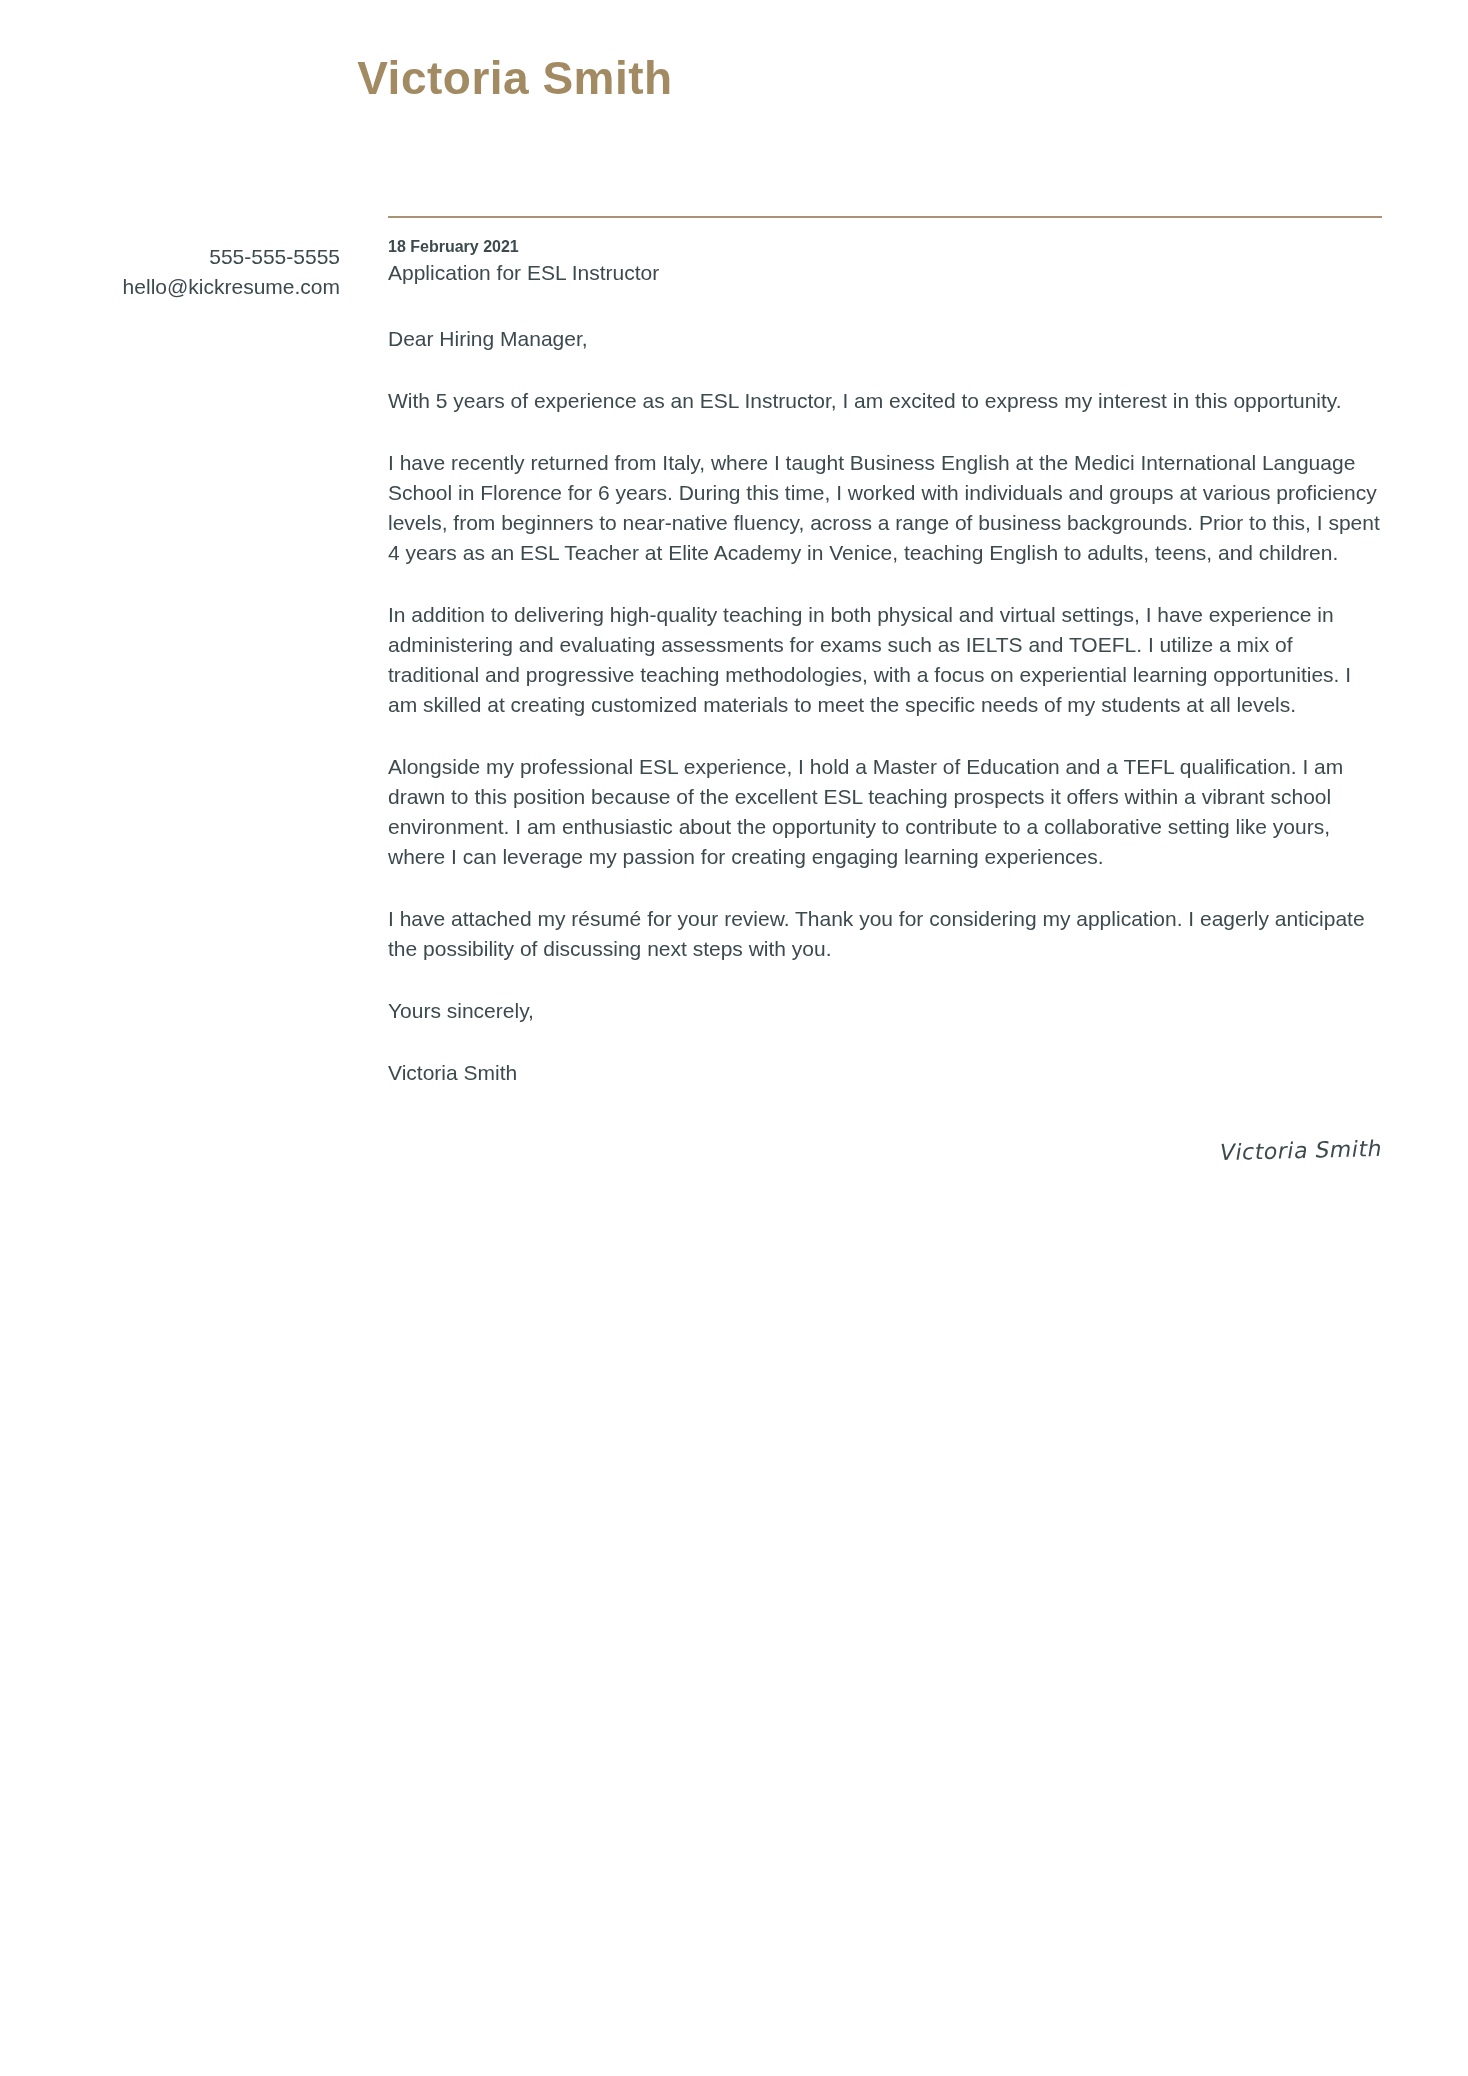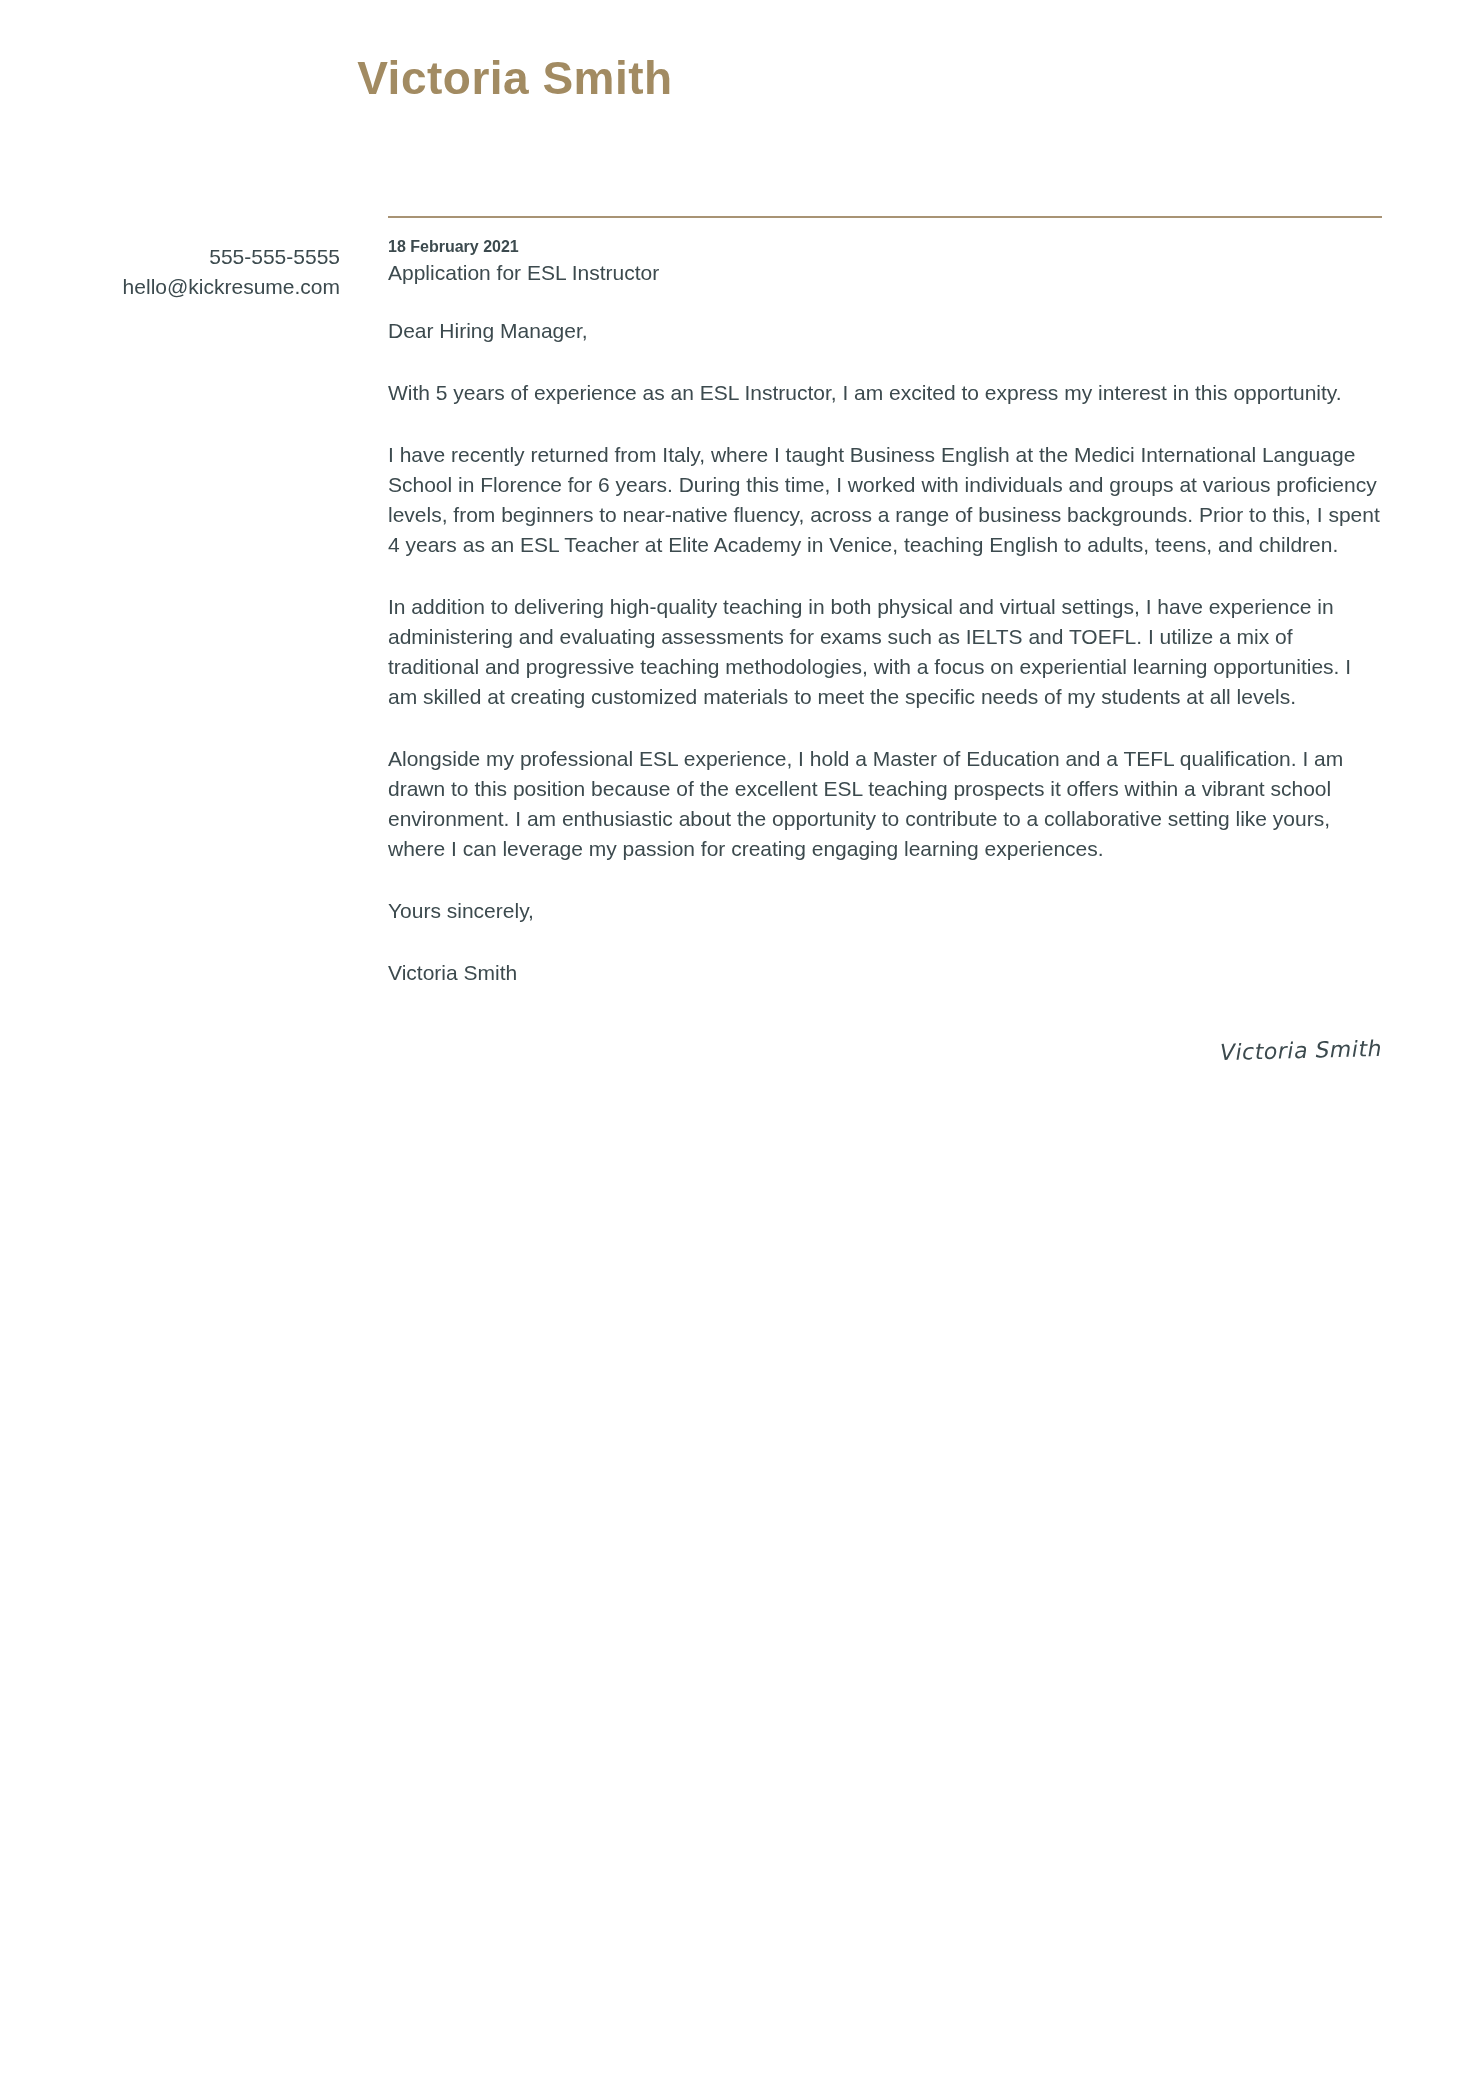--- a/index.html
+++ b/index.html
@@ -54,21 +54,21 @@
     line-height: 30px;
   }
   .date {
     margin-top: 17px;
     font-size: 16px;
     line-height: 23px;
     font-weight: bold;
   }
   .subject { margin-top: 0; }
   .content p { margin: 32px 0 0 0; }
-  .content p.salutation { margin-top: 28px; }
+  .content p.salutation { margin-top: 36px; }
   .signature {
     margin-top: 50px;
     text-align: right;
     font-size: 22px;
     line-height: 26px;
     font-style: italic;
     font-family: "DejaVu Sans", sans-serif;
     letter-spacing: 0.5px;
   }
   .signature .script {
@@ -95,20 +95,21 @@
   <main class="content">
     <div class="date">18 February 2021</div>
     <div class="subject">Application for ESL Instructor</div>
 
     <p class="salutation">Dear Hiring Manager,</p>
 
     <p>With 5 years of experience as an ESL Instructor, I am excited to express my interest in this opportunity.</p>
     <p>I have recently returned from Italy, where I taught Business English at the Medici International Language School in Florence for 6 years. During this time, I worked with individuals and groups at various proficiency levels, from beginners to near-native fluency, across a range of business backgrounds. Prior to this, I spent 4 years as an ESL Teacher at Elite Academy in Venice, teaching English to adults, teens, and children.</p>
     <p>In addition to delivering high-quality teaching in both physical and virtual settings, I have experience in administering and evaluating assessments for exams such as IELTS and TOEFL. I utilize a mix of traditional and progressive teaching methodologies, with a focus on experiential learning opportunities. I am skilled at creating customized materials to meet the specific needs of my students at all levels.</p>
     <p>Alongside my professional ESL experience, I hold a Master of Education and a TEFL qualification. I am drawn to this position because of the excellent ESL teaching prospects it offers within a vibrant school environment. I am enthusiastic about the opportunity to contribute to a collaborative setting like yours, where I can leverage my passion for creating engaging learning experiences.</p>
+    <p>I have attached my résumé for your review. Thank you for considering my application. I eagerly anticipate the possibility of discussing next steps with you.</p>
 
     <p class="closing">Yours sincerely,</p>
     <p class="signer-name">Victoria Smith</p>
 
     <div class="signature">
       <span class="script">Victoria Smith</span>
     </div>
   </main>
 
 </div>

